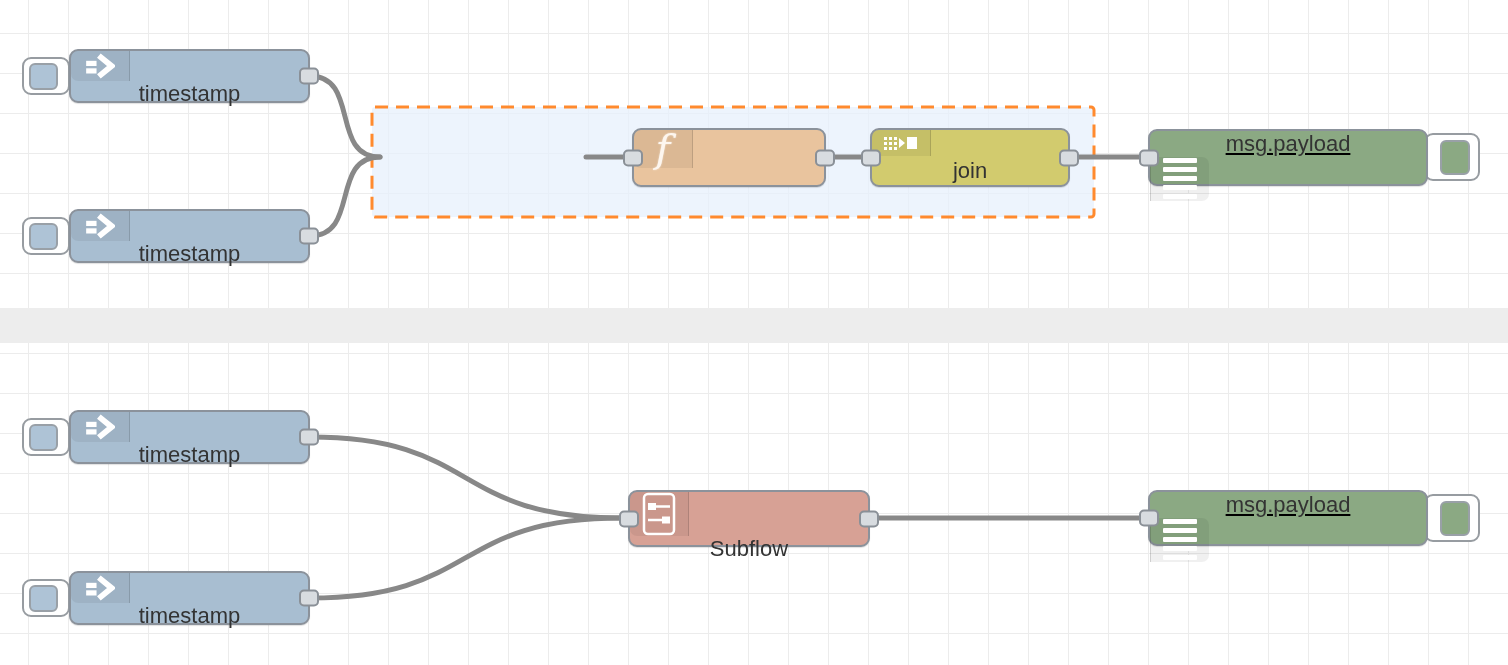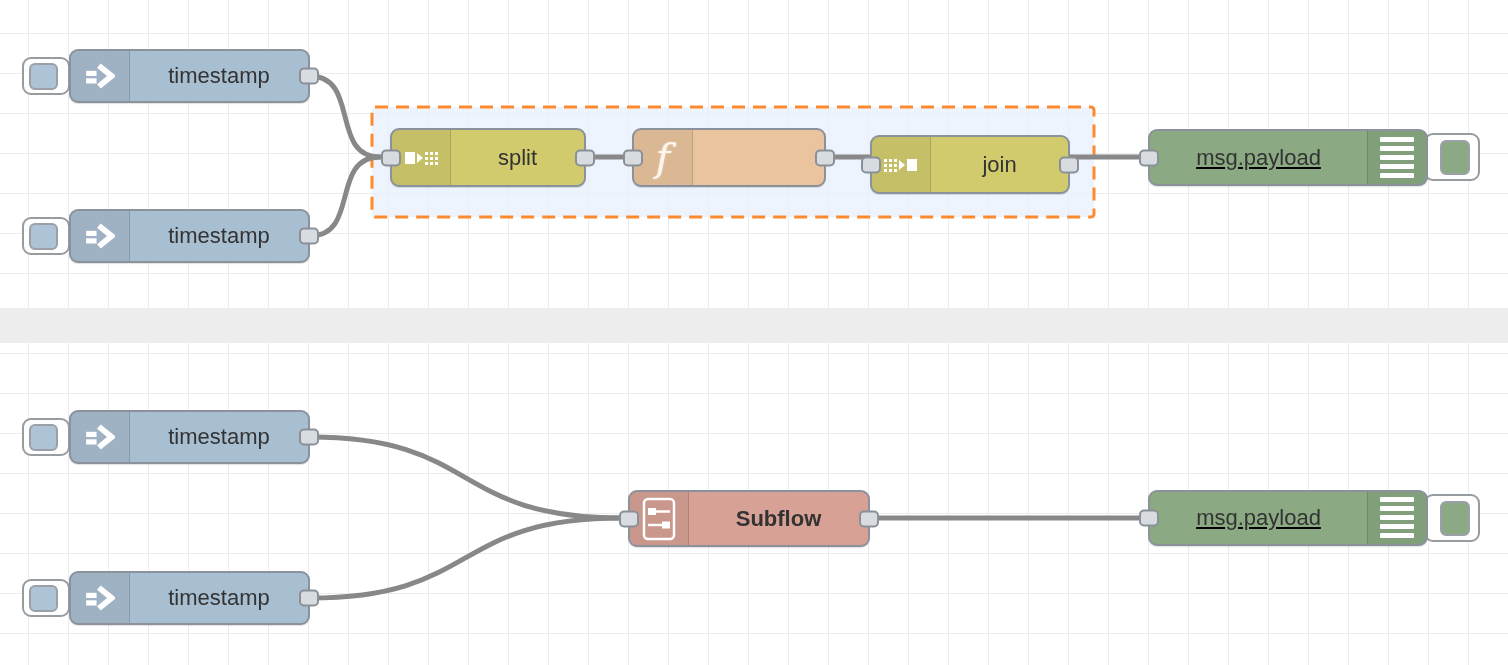--- a/index.html
+++ b/index.html
@@ -14,26 +14,27 @@
     font-family:"Liberation Sans",sans-serif;
   }
   .band{position:absolute;left:0;top:308px;width:1508px;height:35px;background:#ededed;}
   .wires{position:absolute;left:0;top:0;width:1508px;height:665px;}
 
   .node{
     position:absolute;box-sizing:border-box;
     border:2px solid #8b929b;border-radius:9px;
     display:flex;align-items:stretch;
     box-shadow:0 1px 1px rgba(0,0,0,0.12);
+    flex-direction:column;
   }
   .c-inject{background:#a8bed1;}
   .c-splitjoin{background:#d2cb6e;}
   .c-function{background:#e9c49e;}
   .c-debug{background:#8ba983;text-decoration:underline;}
-  .c-subflow{background:#d7a195;font-weight:bold;}
+  .c-subflow{background:#d7a195;}
 
   .icon-area{
     width:58px;flex:0 0 auto;background:rgba(0,0,0,0.06);
     display:flex;align-items:center;justify-content:center;
   }
   .icon-area.left{border-right:1px solid rgba(0,0,0,0.14);border-radius:7px 0 0 7px;}
   .icon-area.right{border-left:1px solid rgba(0,0,0,0.14);border-radius:0 7px 7px 0;}
 
   .label{
     flex:1;display:flex;align-items:center;justify-content:center;
@@ -111,53 +112,31 @@
       <svg width="30" height="30" viewBox="0 0 26 26">
         <path d="M12 4 l11 9 -11 9" stroke="#fff" stroke-width="5" fill="none"></path>
         <rect x="1" y="8.5" width="9" height="4.5" fill="#fff"></rect>
         <rect x="1" y="15" width="9" height="4.5" fill="#fff"></rect>
       </svg>
     </div>
     <div class="label">timestamp</div>
     <div class="port out"></div>
   </div>
 
-  <div class="node c-splitjoin" style="left:390px;top:128px;width:196px;height:59px;">
-    <div class="icon-area left">
-      <svg width="34" height="26" viewBox="0 0 34 26">
-        <rect x="1" y="7" width="10" height="12" fill="#fff"></rect>
-        <path d="M13 8 l6 5 -6 5 z" fill="#fff"></path>
-        <g fill="#fff">
-          <rect x="21" y="7" width="3" height="3"></rect>
-            <rect x="26" y="7" width="3" height="3"></rect>
-            <rect x="31" y="7" width="3" height="3"></rect>
-          <rect x="21" y="12" width="3" height="3"></rect>
-            <rect x="26" y="12" width="3" height="3"></rect>
-            <rect x="31" y="12" width="3" height="3"></rect>
-          <rect x="21" y="17" width="3" height="3"></rect>
-            <rect x="26" y="17" width="3" height="3"></rect>
-            <rect x="31" y="17" width="3" height="3"></rect>
-        </g>
-      </svg>
-    </div>
-    <div class="label">split</div>
-    <div class="port in"></div>
-    <div class="port out"></div>
-  </div>
 
   <div class="node c-function" style="left:632px;top:128px;width:194px;height:59px;">
     <div class="icon-area left">
       <div class="fn-glyph">f</div>
     </div>
     <div class="label"></div>
     <div class="port in"></div>
     <div class="port out"></div>
   </div>
 
-  <div class="node c-splitjoin" style="left:870px;top:135px;width:200px;height:59px;">
+  <div class="node c-splitjoin" style="left:870px;top:128px;width:200px;height:59px;">
     <div class="icon-area left">
       <svg width="34" height="26" viewBox="0 0 34 26">
         <g fill="#fff">
           <rect x="0" y="7" width="3" height="3"></rect>
             <rect x="5" y="7" width="3" height="3"></rect>
             <rect x="10" y="7" width="3" height="3"></rect>
           <rect x="0" y="12" width="3" height="3"></rect>
             <rect x="5" y="12" width="3" height="3"></rect>
             <rect x="10" y="12" width="3" height="3"></rect>
           <rect x="0" y="17" width="3" height="3"></rect>

